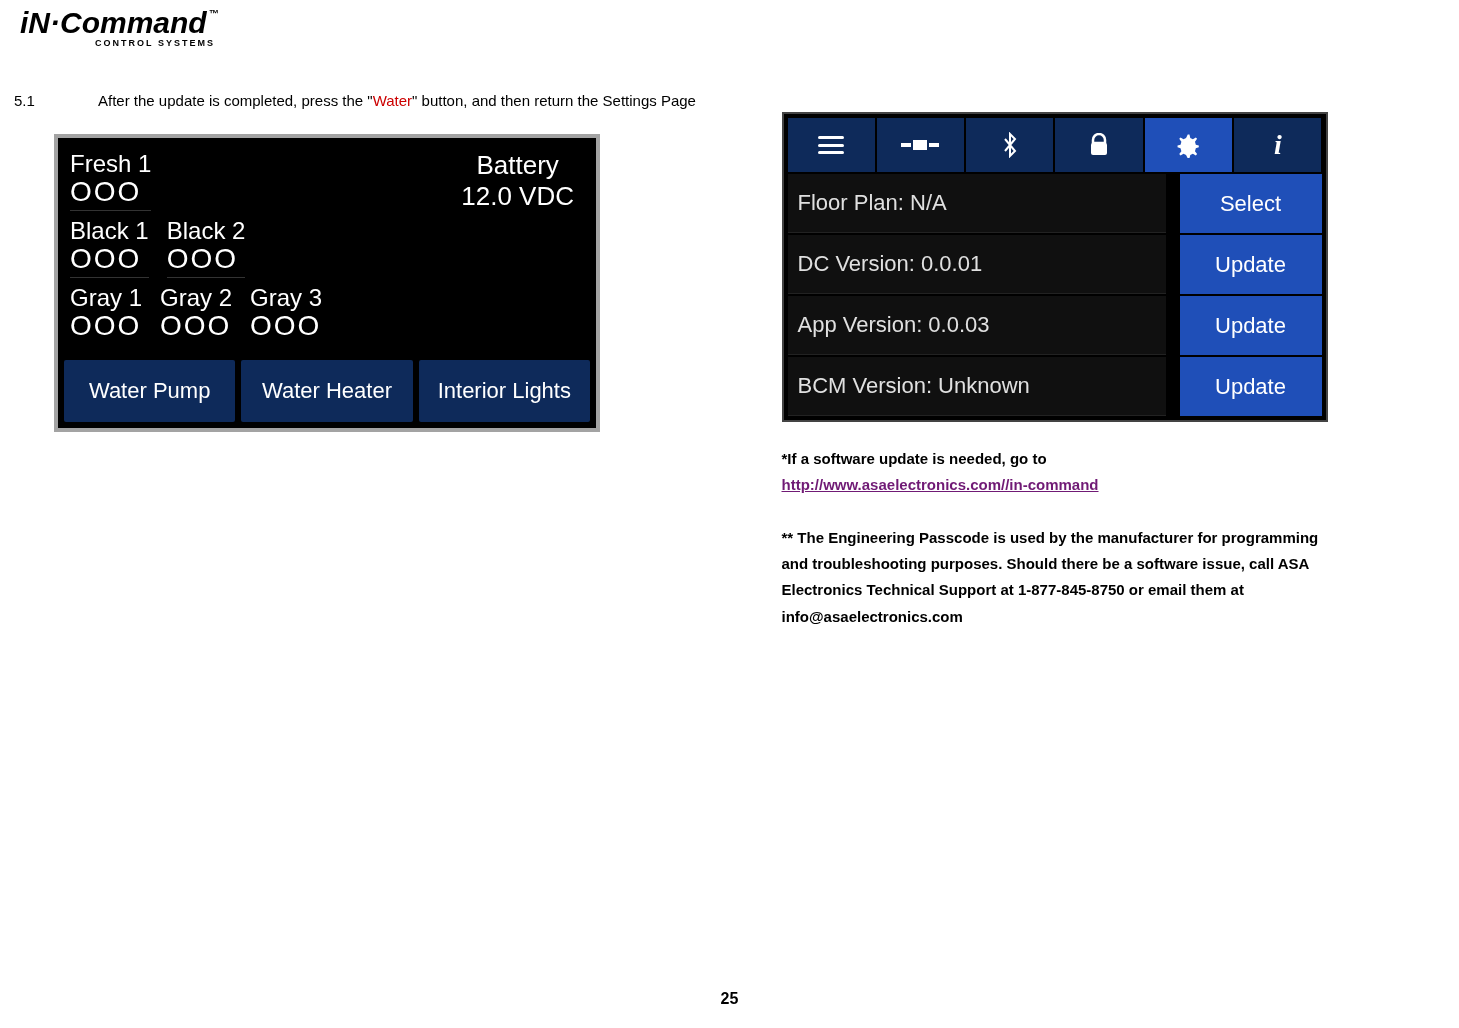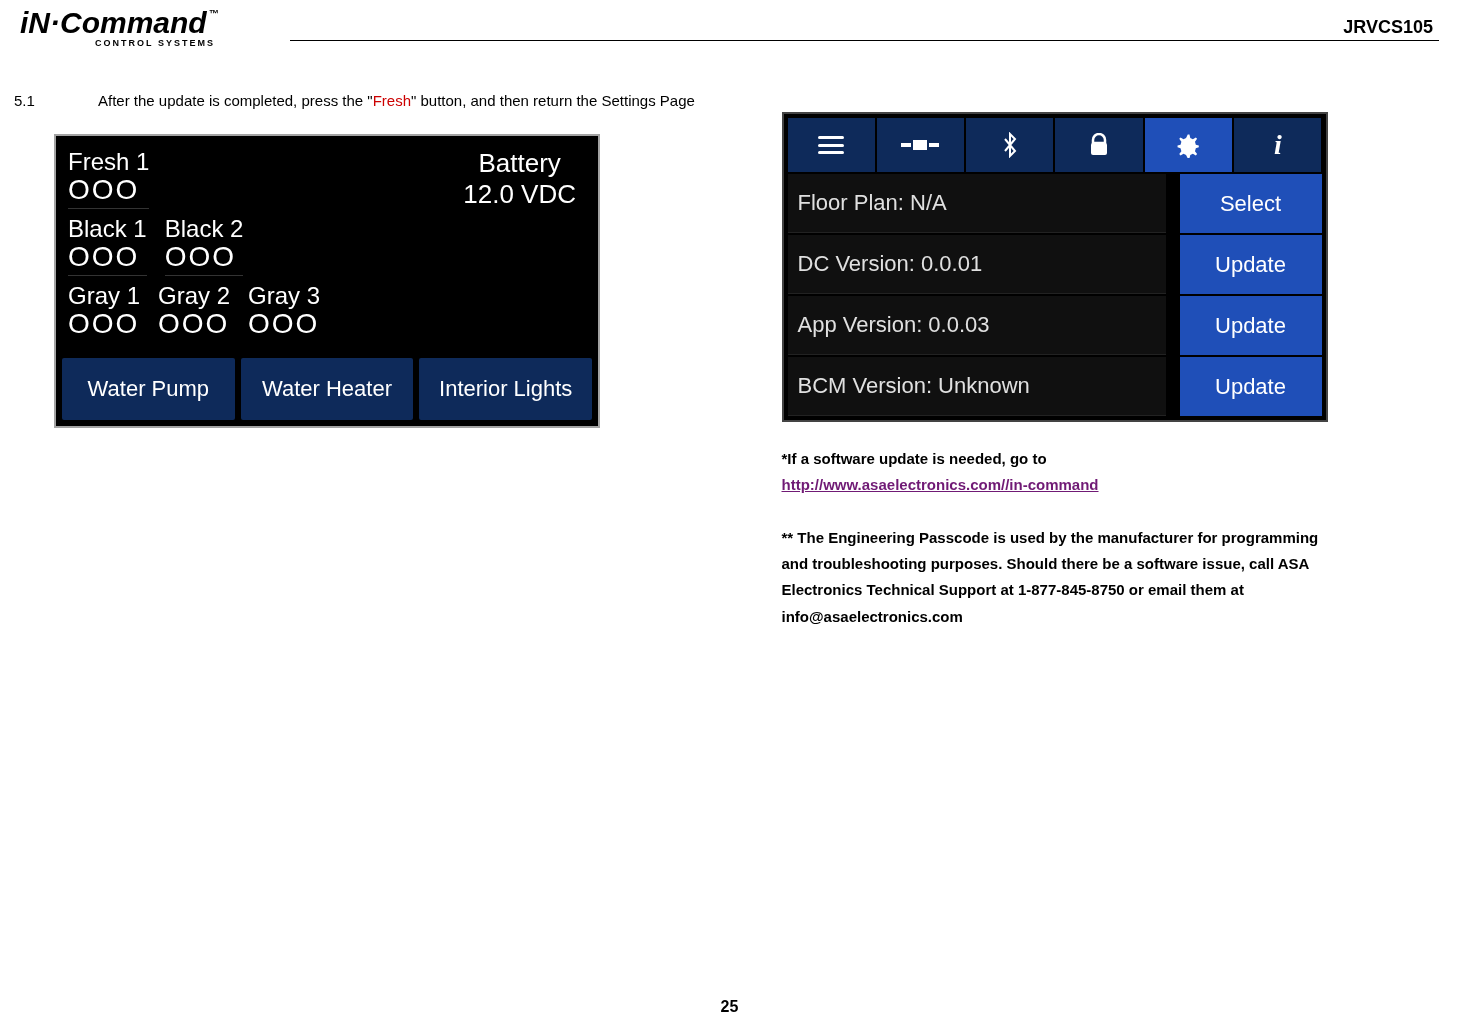--- a/index.html
+++ b/index.html
@@ -6,21 +6,21 @@
   body {
     font-family: Arial, Helvetica, sans-serif;
     width: 1459px;
     height: 1028px;
     background: #fff;
     position: relative;
     color: #000;
   }
   .header {
     display: flex;
-    align-items: center;
+    align-items: flex-end;
     padding: 4px 20px 0 20px;
   }
   .logo-block {
     width: 270px;
     padding-top: 2px;
   }
   .logo-main {
     font-family: "Arial Black", Arial, sans-serif;
     font-size: 30px;
     font-style: italic;
@@ -59,21 +59,21 @@
   }
   .col { flex: 1; }
   .step-row { display: flex; font-size: 15px; line-height: 1.7; gap: 44px; }
   .step-num { width: 40px; flex: none; }
   .step-text { flex: 1; }
   .red { color: #c00; }
   .screenshot1 {
     margin: 20px 0 0 40px;
     width: 546px;
     background: #000;
-    border: 2px solid #a3a3a3;
+    border: 4px solid #a3a3a3;
     padding: 6px;
   }
   .tanks {
     color: #fff;
     font-family: Arial, sans-serif;
     padding: 6px 6px 0 6px;
   }
   .tank-row { display: flex; align-items: flex-start; }
   .tank-cell { margin-right: 18px; border-bottom: 1px solid #333; padding-bottom: 4px; margin-bottom: 6px; }
   .tank-cell.noborder { border-bottom: none; }
@@ -128,51 +128,47 @@
     color: #fff;
     font-size: 22px;
     display: flex;
     align-items: center;
     justify-content: center;
   }
   .notes { margin: 24px 0 16px 40px; font-size: 15px; font-weight: 700; line-height: 1.75; max-width: 560px; }
   .notes a { color: #701a75; text-decoration: underline; }
   .page-num {
     position: absolute;
-    bottom: 12px;
+    bottom: 20px;
     left: 0; right: 0;
     text-align: center;
     font-weight: 700;
     font-size: 16px;
   }
   svg { display: block; }
 </style>
 </head>
 <body>
 
 <div class="header">
   <div class="logo-block">
     <div class="logo-main">
       <span>iN·Command</span><span class="tm">™</span>
     </div>
     <div class="logo-sub">CONTROL SYSTEMS</div>
   </div>
-  <div class="header-right">
-    <div class="model">JRVCS105</div>
-    <hr class="header-rule">
-  </div>
 </div>
 
 <div class="columns">
 
   <div class="col col-left">
     <div class="step-row">
       <div class="step-num">5.1</div>
       <div class="step-text">
-        <span>After the update is completed, press the "</span><span class="red">Fresh</span><span>" button, and then return the Settings Page</span>
+        <span>After the update is completed, press the "</span><span class="red">Water</span><span>" button, and then return the Settings Page</span>
       </div>
     </div>
 
     <div class="screenshot1">
       <div class="tanks">
         <div class="tank-row">
           <div class="tank-cell">
             <div class="tank-label">Fresh 1</div>
             <div class="ooo">OOO</div>
           </div>

